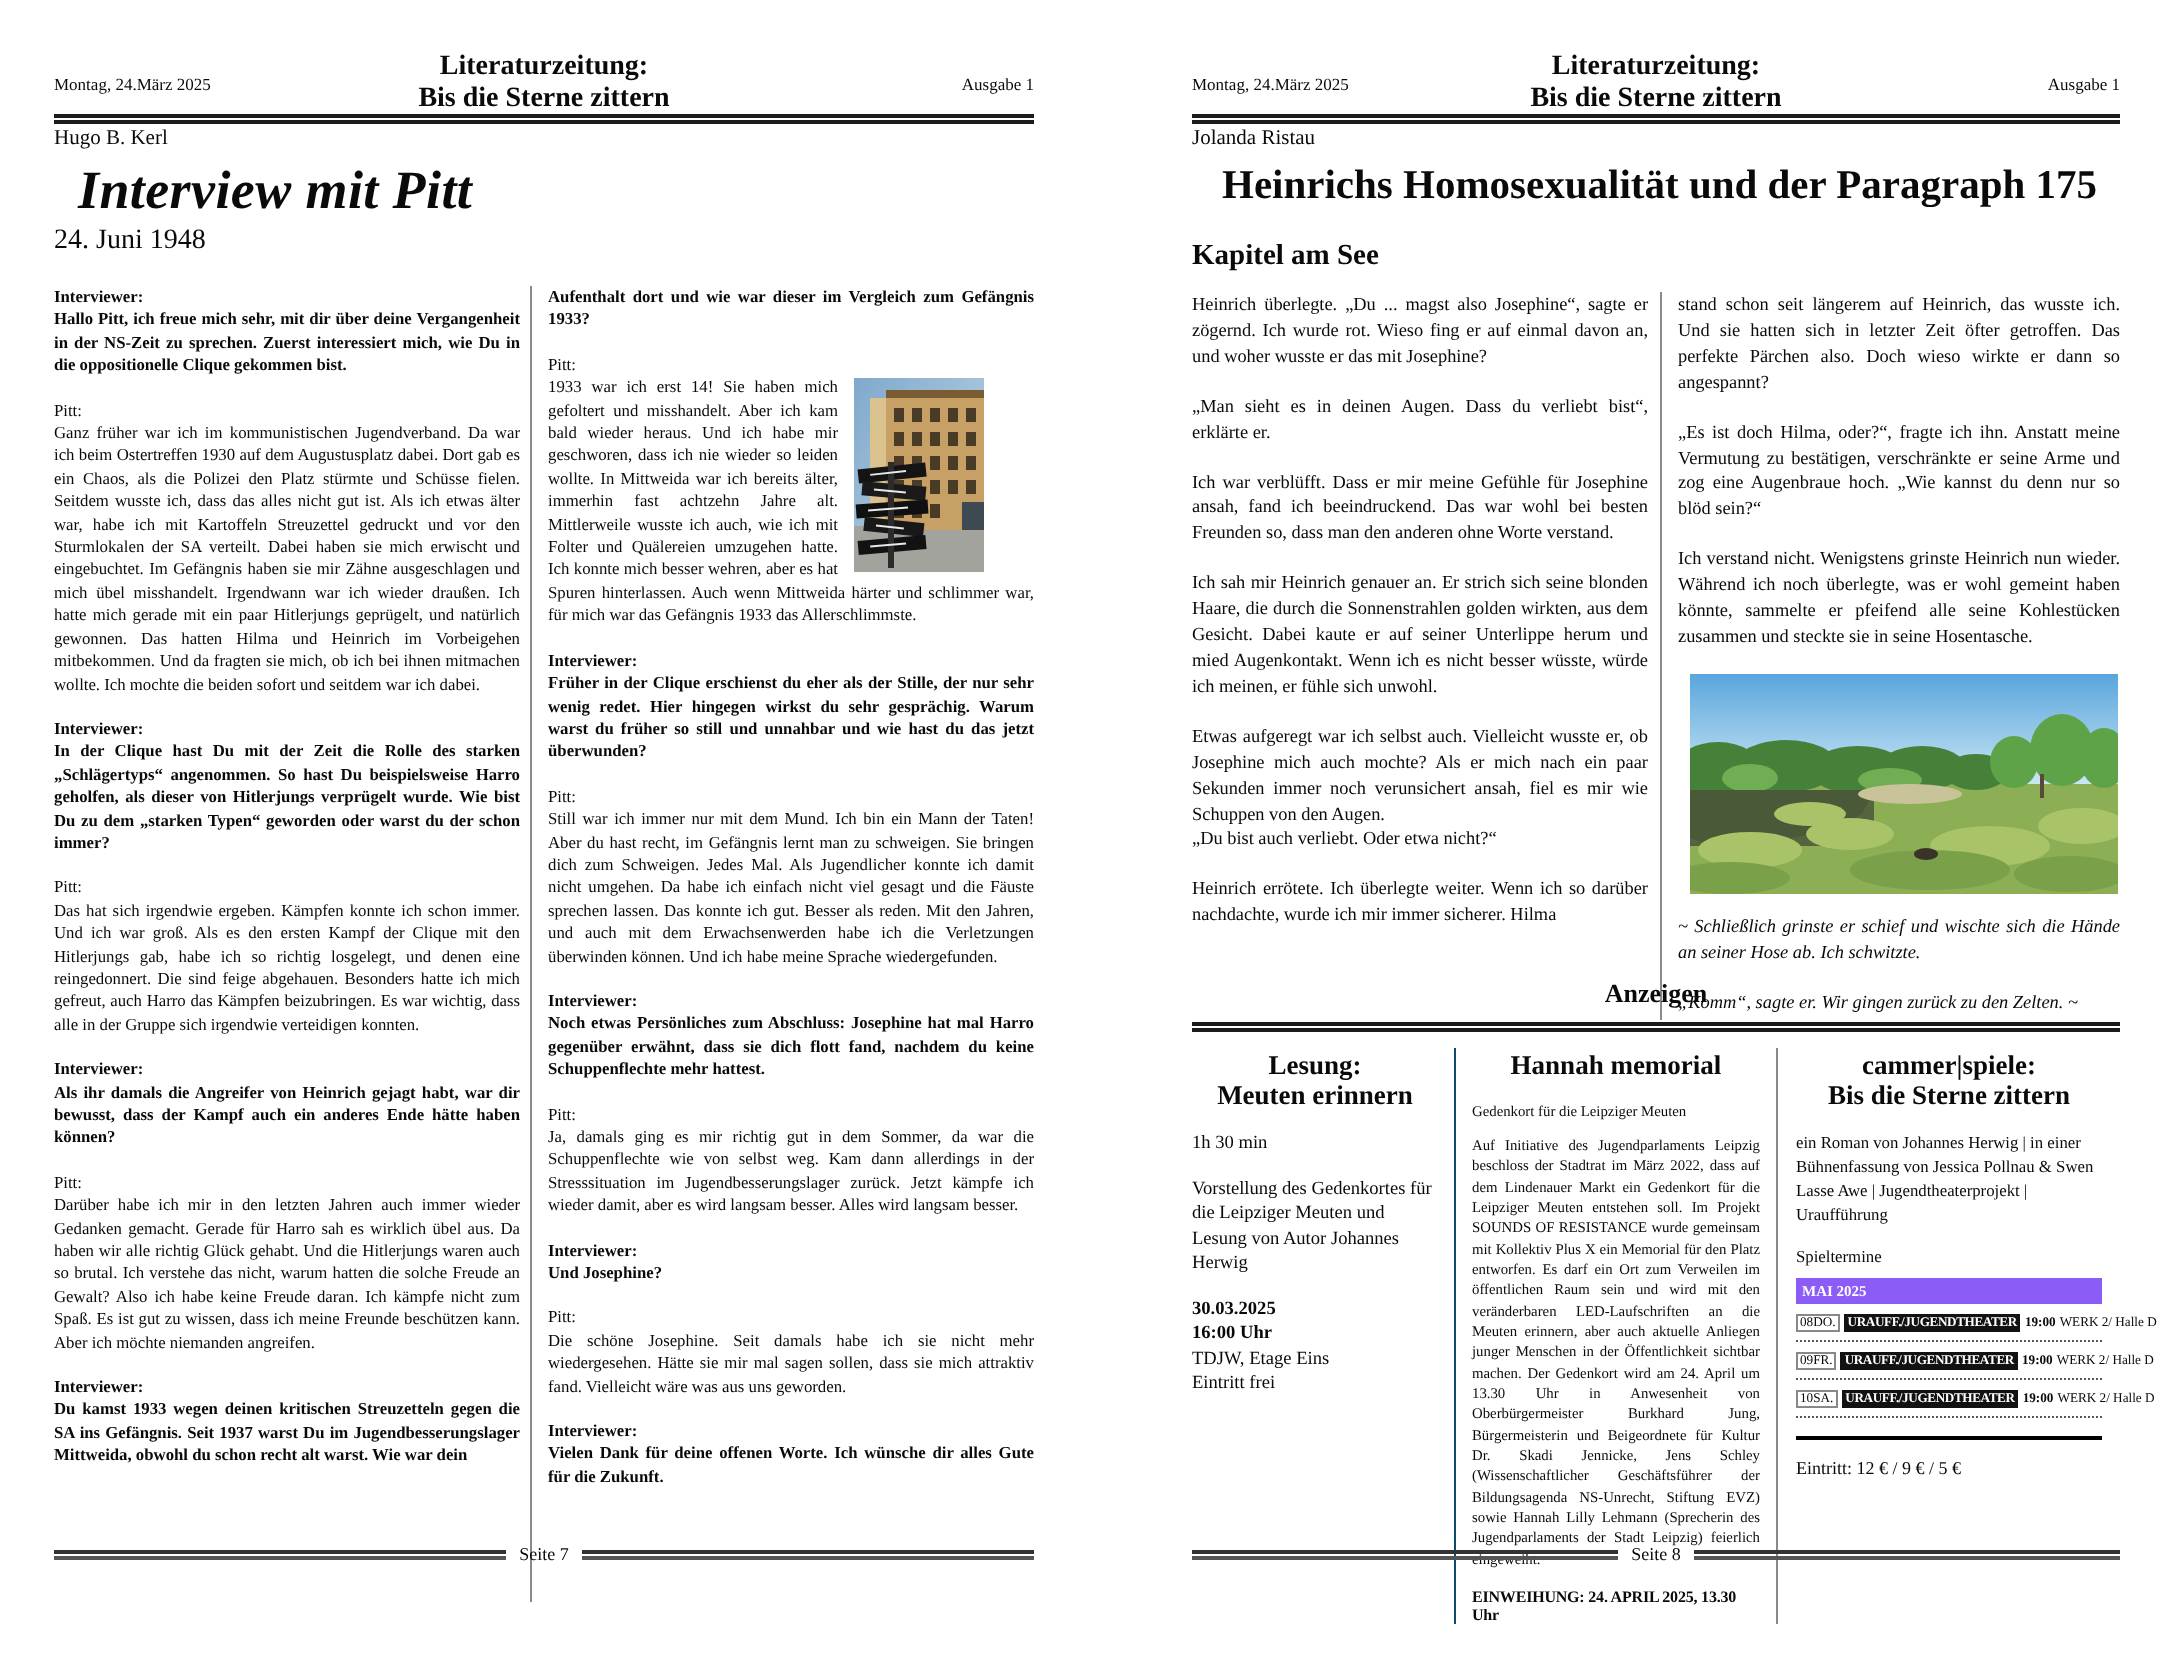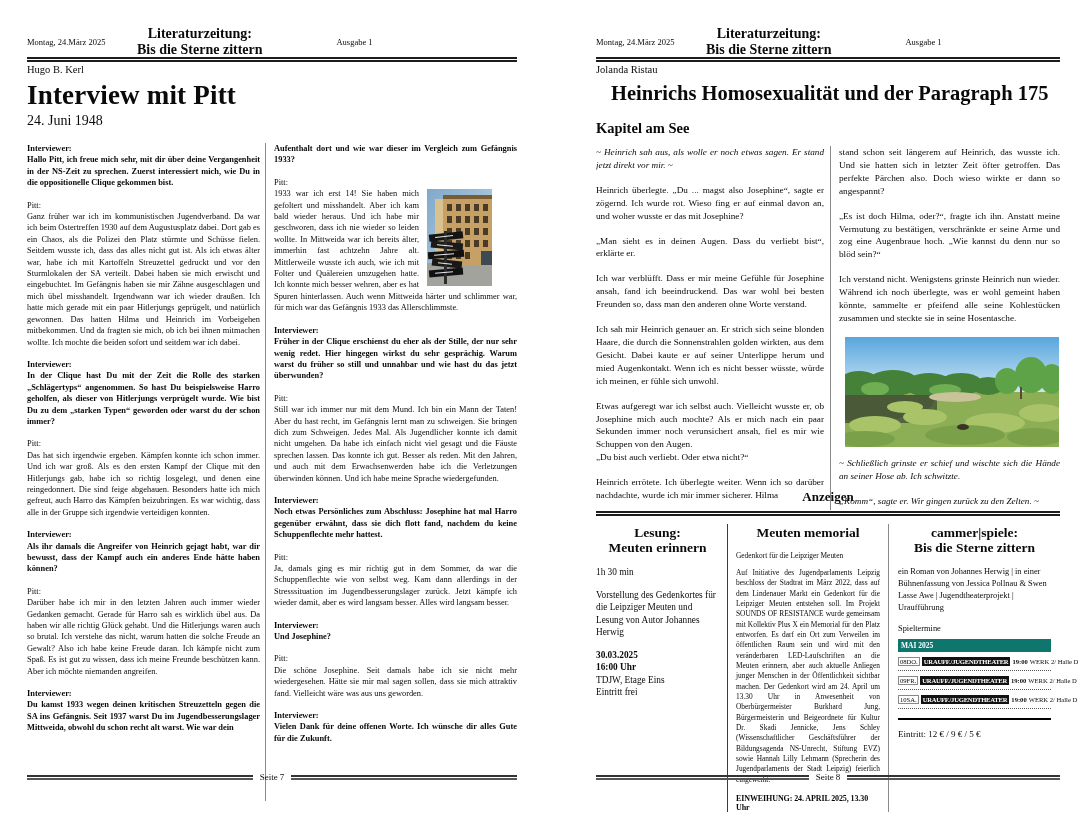--- a/index.html
+++ b/index.html
@@ -2,29 +2,29 @@
 <html lang="de"><head>
 <meta charset="utf-8">
 <style>
   html,body{margin:0;padding:0;background:#ffffff;width:1081px;height:839px;overflow:hidden;}
   body{font-family:"Liberation Serif",serif;color:#0a0a0a;position:relative;}
   .sheet{position:absolute;top:0;height:839px;}
   #p7{left:27px;width:490px;}
   #p8{left:596px;width:464px;}
 
   
-  .hdrgrid{position:absolute;top:26px;left:0;right:0;display:flex;align-items:center;}
+  .hdrgrid{position:absolute;top:26px;left:0;right:0;display:flex;justify-content:space-between;align-items:center;}
   .hdr-date,.hdr-issue{font-size:8.5px;width:110px;}
   .hdr-issue{text-align:right;}
   .masthead{text-align:center;font-weight:bold;font-size:14px;line-height:1.12;}
   .dbl{border-top:2px solid #1c1c1c;border-bottom:2px solid #1c1c1c;height:1px;}
   .hdr-rule{position:absolute;top:57px;left:0;right:0;}
 
   .byline{position:absolute;top:64px;left:0;font-size:10.5px;}
-  .title7{position:absolute;top:80px;left:0;font-size:27px;font-weight:bold;letter-spacing:.2px;margin:0;}
+  .title7{position:absolute;top:80px;left:12px;font-size:27px;font-weight:bold;letter-spacing:.2px;margin:0;font-style:italic;}
   .sub7{position:absolute;top:113px;left:0;font-size:14px;}
   .title8{position:absolute;top:82px;left:15px;font-size:20.5px;font-weight:bold;margin:0;white-space:nowrap;}
   .kap{position:absolute;top:120px;left:0;font-size:14.5px;font-weight:bold;margin:0;}
 
   
   .cols{position:absolute;display:flex;left:0;right:0;}
   .cols7{top:143px;height:658px;overflow:hidden;}
   .cols8{top:146px;height:364px;overflow:hidden;}
   #p7 .c1{width:233px;padding-right:5px;border-right:1px solid #8a8a8a;}
   #p7 .c2{width:243px;padding-left:8px;}
@@ -55,21 +55,21 @@
   .ad3{width:153px;padding-left:9px;}
   .ad-title{font-weight:bold;font-size:13.5px;line-height:1.1;text-align:center;margin:2px 0 10px 0;}
   .ad1 .row{font-size:9.3px;line-height:12.3px;margin-bottom:11px;}
   .ad1 .b{font-weight:bold;margin-bottom:0;}
   .ad1 .n{margin-bottom:0;}
   .ad2 .sub{font-size:7.4px;margin-bottom:8px;}
   .ad2 .body{font-size:7.4px;line-height:10.35px;text-align:justify;}
   .ad2 .foot{font-size:8px;font-weight:bold;margin-top:9px;letter-spacing:-0.1px;}
   .ad3 .credits{font-size:8.4px;line-height:12px;margin-bottom:10px;}
   .ad3 .slabel{font-size:8.4px;margin-bottom:6px;}
-  .month{background:#0f766e;color:#fff;font-weight:bold;font-size:7.5px;padding:2px 3px;}
+  .month{background:#8b5cf6;color:#fff;font-weight:bold;font-size:7.5px;padding:2px 3px;}
   .trow{display:flex;align-items:center;gap:2px;border-bottom:1px dotted #555;padding:5px 0 4px 0;font-size:6.6px;white-space:nowrap;}
   .tdate{border:1px solid #888;padding:0 1px;}
   .ttag{background:#121212;color:#fff;font-weight:bold;padding:1px 2px;letter-spacing:-0.2px;}
   .ttime{font-weight:bold;}
   .trule{border-top:2px solid #000;margin-top:9px;}
   .tprice{font-size:9px;margin-top:9px;}
 
   
   .pfoot{position:absolute;top:772px;left:0;right:0;display:flex;align-items:center;gap:7px;font-size:9px;}
   .pfoot .line{flex:1;}
@@ -236,21 +236,20 @@
     <div class="hdr-issue">Ausgabe 1</div>
   </div>
   <div class="hdr-rule dbl"></div>
 
   <div class="byline">Jolanda Ristau</div>
   <h1 class="title8">Heinrichs Homosexualität und der Paragraph 175</h1>
   <h2 class="kap">Kapitel am See</h2>
 
   <div class="cols cols8">
     <div class="c1">
-      <p class="para tilde">~ Heinrich sah aus, als wolle er noch etwas sagen. Er stand jetzt direkt vor mir. ~</p>
       <p class="para">Heinrich überlegte. „Du ... magst also Josephine“, sagte er zögernd. Ich wurde rot. Wieso fing er auf einmal davon an, und woher wusste er das mit Josephine?</p>
       <p class="para">„Man sieht es in deinen Augen. Dass du verliebt bist“, erklärte er.</p>
       <p class="para">Ich war verblüfft. Dass er mir meine Gefühle für Josephine ansah, fand ich beeindruckend. Das war wohl bei besten Freunden so, dass man den anderen ohne Worte verstand.</p>
       <p class="para">Ich sah mir Heinrich genauer an. Er strich sich seine blonden Haare, die durch die Sonnenstrahlen golden wirkten, aus dem Gesicht. Dabei kaute er auf seiner Unterlippe herum und mied Augenkontakt. Wenn ich es nicht besser wüsste, würde ich meinen, er fühle sich unwohl.</p>
       <p class="para nogap">Etwas aufgeregt war ich selbst auch. Vielleicht wusste er, ob Josephine mich auch mochte? Als er mich nach ein paar Sekunden immer noch verunsichert ansah, fiel es mir wie Schuppen von den Augen.</p>
       <p class="para">„Du bist auch verliebt. Oder etwa nicht?“</p>
       <p class="para">Heinrich errötete. Ich überlegte weiter. Wenn ich so darüber nachdachte, wurde ich mir immer sicherer. Hilma</p>
     </div>
     <div class="c2">
       <p class="para">stand schon seit längerem auf Heinrich, das wusste ich. Und sie hatten sich in letzter Zeit öfter getroffen. Das perfekte Pärchen also. Doch wieso wirkte er dann so angespannt?</p>
@@ -318,21 +317,21 @@
         </div>
         <div class="row">1h 30 min</div>
         <div class="row">Vorstellung des Gedenkortes für die Leipziger Meuten und Lesung von Autor Johannes Herwig</div>
         <div class="row b">30.03.2025</div>
         <div class="row b">16:00 Uhr</div>
         <div class="row n">TDJW, Etage Eins</div>
         <div class="row n">Eintritt frei</div>
       </div>
 
       <div class="ad2">
-        <div class="ad-title">Meuten memorial</div>
+        <div class="ad-title">Hannah memorial</div>
         <div class="sub">Gedenkort für die Leipziger Meuten</div>
         <div class="body">Auf Initiative des Jugendparlaments Leipzig beschloss der Stadtrat im März 2022, dass auf dem Lindenauer Markt ein Gedenkort für die Leipziger Meuten entstehen soll. Im Projekt SOUNDS OF RESISTANCE wurde gemeinsam mit Kollektiv Plus X ein Memorial für den Platz entworfen. Es darf ein Ort zum Verweilen im öffentlichen Raum sein und wird mit den veränderbaren LED-Laufschriften an die Meuten erinnern, aber auch aktuelle Anliegen junger Menschen in der Öffentlichkeit sichtbar machen. Der Gedenkort wird am 24. April um 13.30 Uhr in Anwesenheit von Oberbürgermeister Burkhard Jung, Bürgermeisterin und Beigeordnete für Kultur Dr. Skadi Jennicke, Jens Schley (Wissenschaftlicher Geschäftsführer der Bildungsagenda NS-Unrecht, Stiftung EVZ) sowie Hannah Lilly Lehmann (Sprecherin des Jugendparlaments der Stadt Leipzig) feierlich eingeweiht.</div>
         <div class="foot">EINWEIHUNG: 24. APRIL 2025, 13.30 Uhr</div>
       </div>
 
       <div class="ad3">
         <div class="ad-title">
           <div>cammer|spiele:</div>
           <div>Bis die Sterne zittern</div>
         </div>

